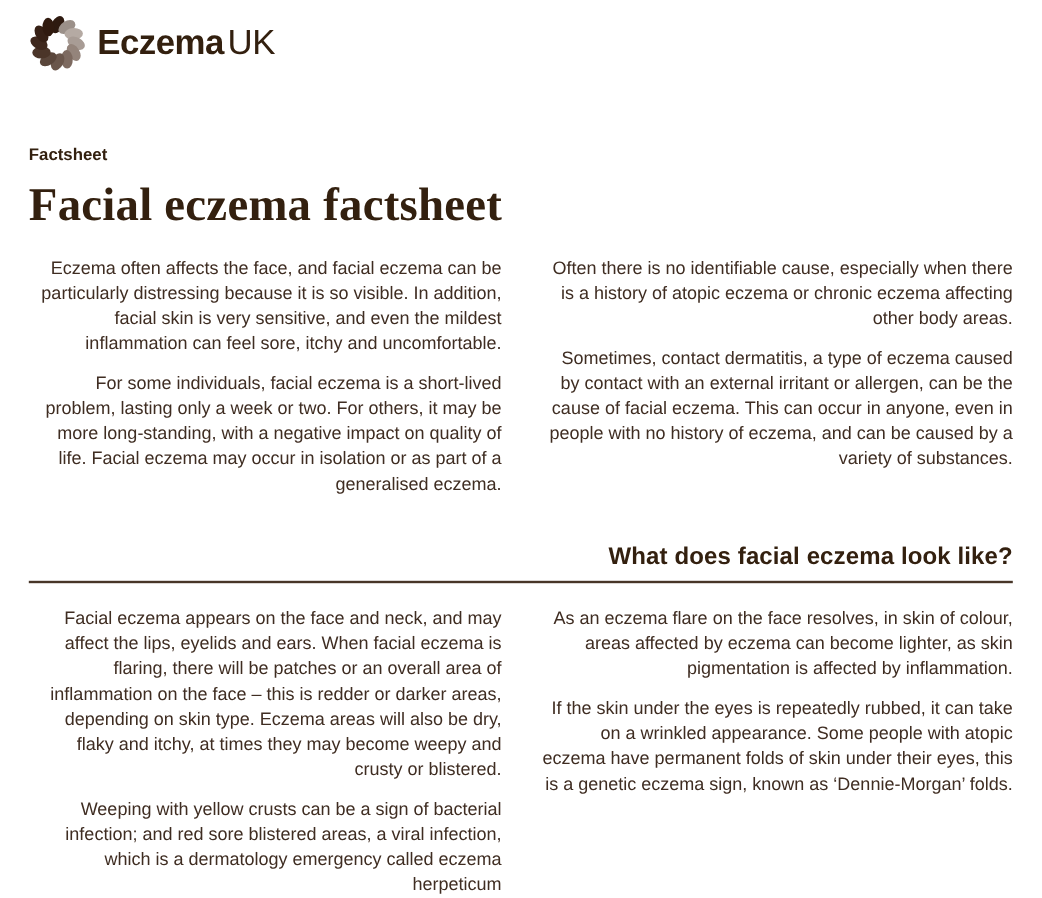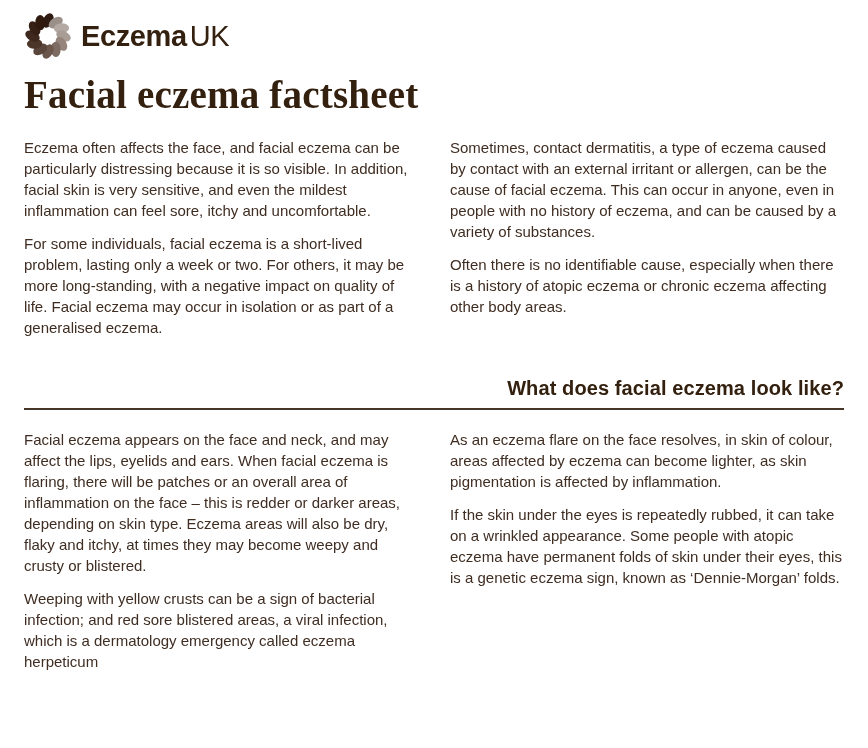--- a/index.html
+++ b/index.html
@@ -34,20 +34,21 @@
     line-height: 46px;
     color: var(--heading_ink, #33200f);
     letter-spacing: 0.2px;
   }
 
   .cols {
     display: grid;
     grid-template-columns: 1fr 1fr;
     column-gap: 32px;
     margin: 19px 24px 0 24px;
+    text-align: right;
   }
   .col p {
     font-size: 15px;
     line-height: 21px;
     margin-bottom: 12px;
     color: var(--ink, #3f2d22);
   }
 
   .section-head {
     margin: 27px 24px 0 24px;
@@ -86,31 +87,32 @@
               <ellipse cx="16.25" cy="10.58" rx="4.9" ry="7.7" transform="rotate(358 16.25 10.58)" fill="#301a0f"></ellipse>
             </g>
           </svg>
       </span>
       <span class="logo-word">
         <span class="primary">Eczema</span><span class="secondary">UK</span>
       </span>
     </div>
   </div>
 
+  <div class="eyebrow">Factsheet</div>
 
   <h1 class="page-title">Facial eczema factsheet</h1>
 
   <div class="cols">
     <div class="col">
       <p>Eczema often affects the face, and facial eczema can be particularly distressing because it is so visible. In addition, facial skin is very sensitive, and even the mildest inflammation can feel sore, itchy and uncomfortable.</p>
       <p>For some individuals, facial eczema is a short-lived problem, lasting only a week or two. For others, it may be more long-standing, with a negative impact on quality of life. Facial eczema may occur in isolation or as part of a generalised eczema.</p>
     </div>
     <div class="col">
+      <p>Often there is no identifiable cause, especially when there is a history of atopic eczema or chronic eczema affecting other body areas.</p>
       <p>Sometimes, contact dermatitis, a type of eczema caused by contact with an external irritant or allergen, can be the cause of facial eczema. This can occur in anyone, even in people with no history of eczema, and can be caused by a variety of substances.</p>
-      <p>Often there is no identifiable cause, especially when there is a history of atopic eczema or chronic eczema affecting other body areas.</p>
     </div>
   </div>
 
   <div class="section-head">
     <h2>What does facial eczema look like?</h2>
   </div>
 
   <div class="cols">
     <div class="col">
       <p>Facial eczema appears on the face and neck, and may affect the lips, eyelids and ears. When facial eczema is flaring, there will be patches or an overall area of inflammation on the face – this is redder or darker areas, depending on skin type. Eczema areas will also be dry, flaky and itchy, at times they may become weepy and crusty or blistered.</p>

